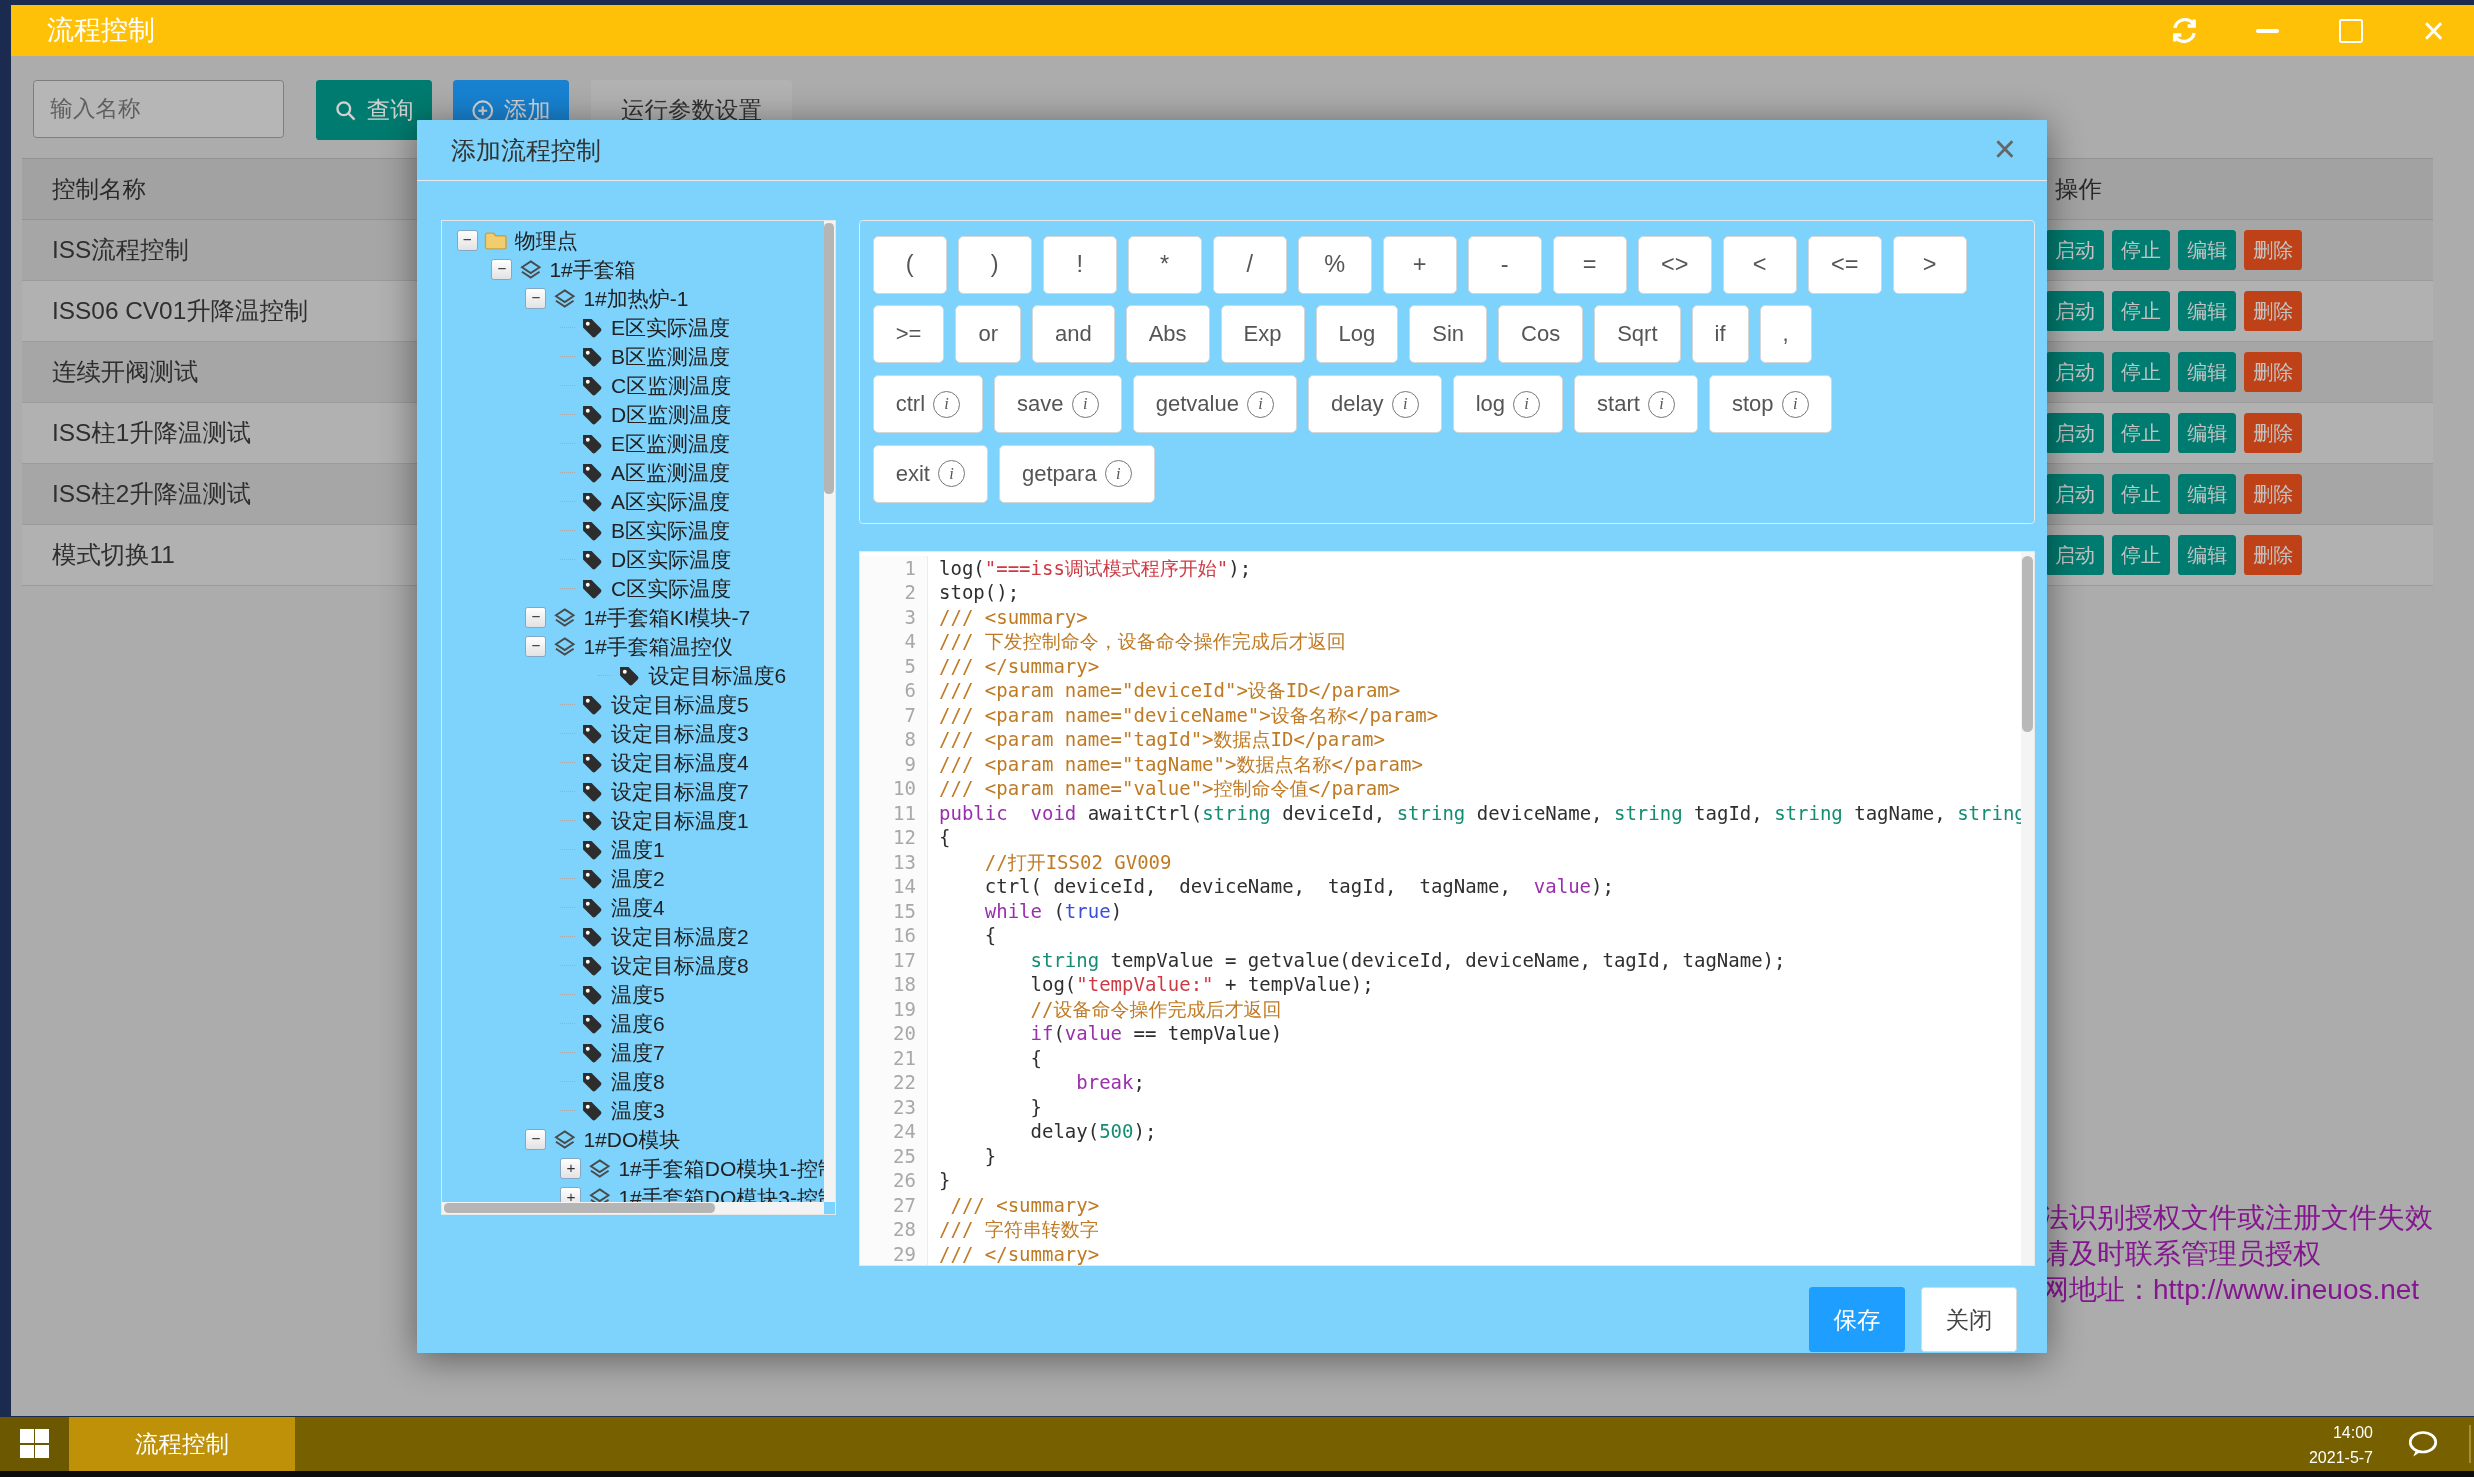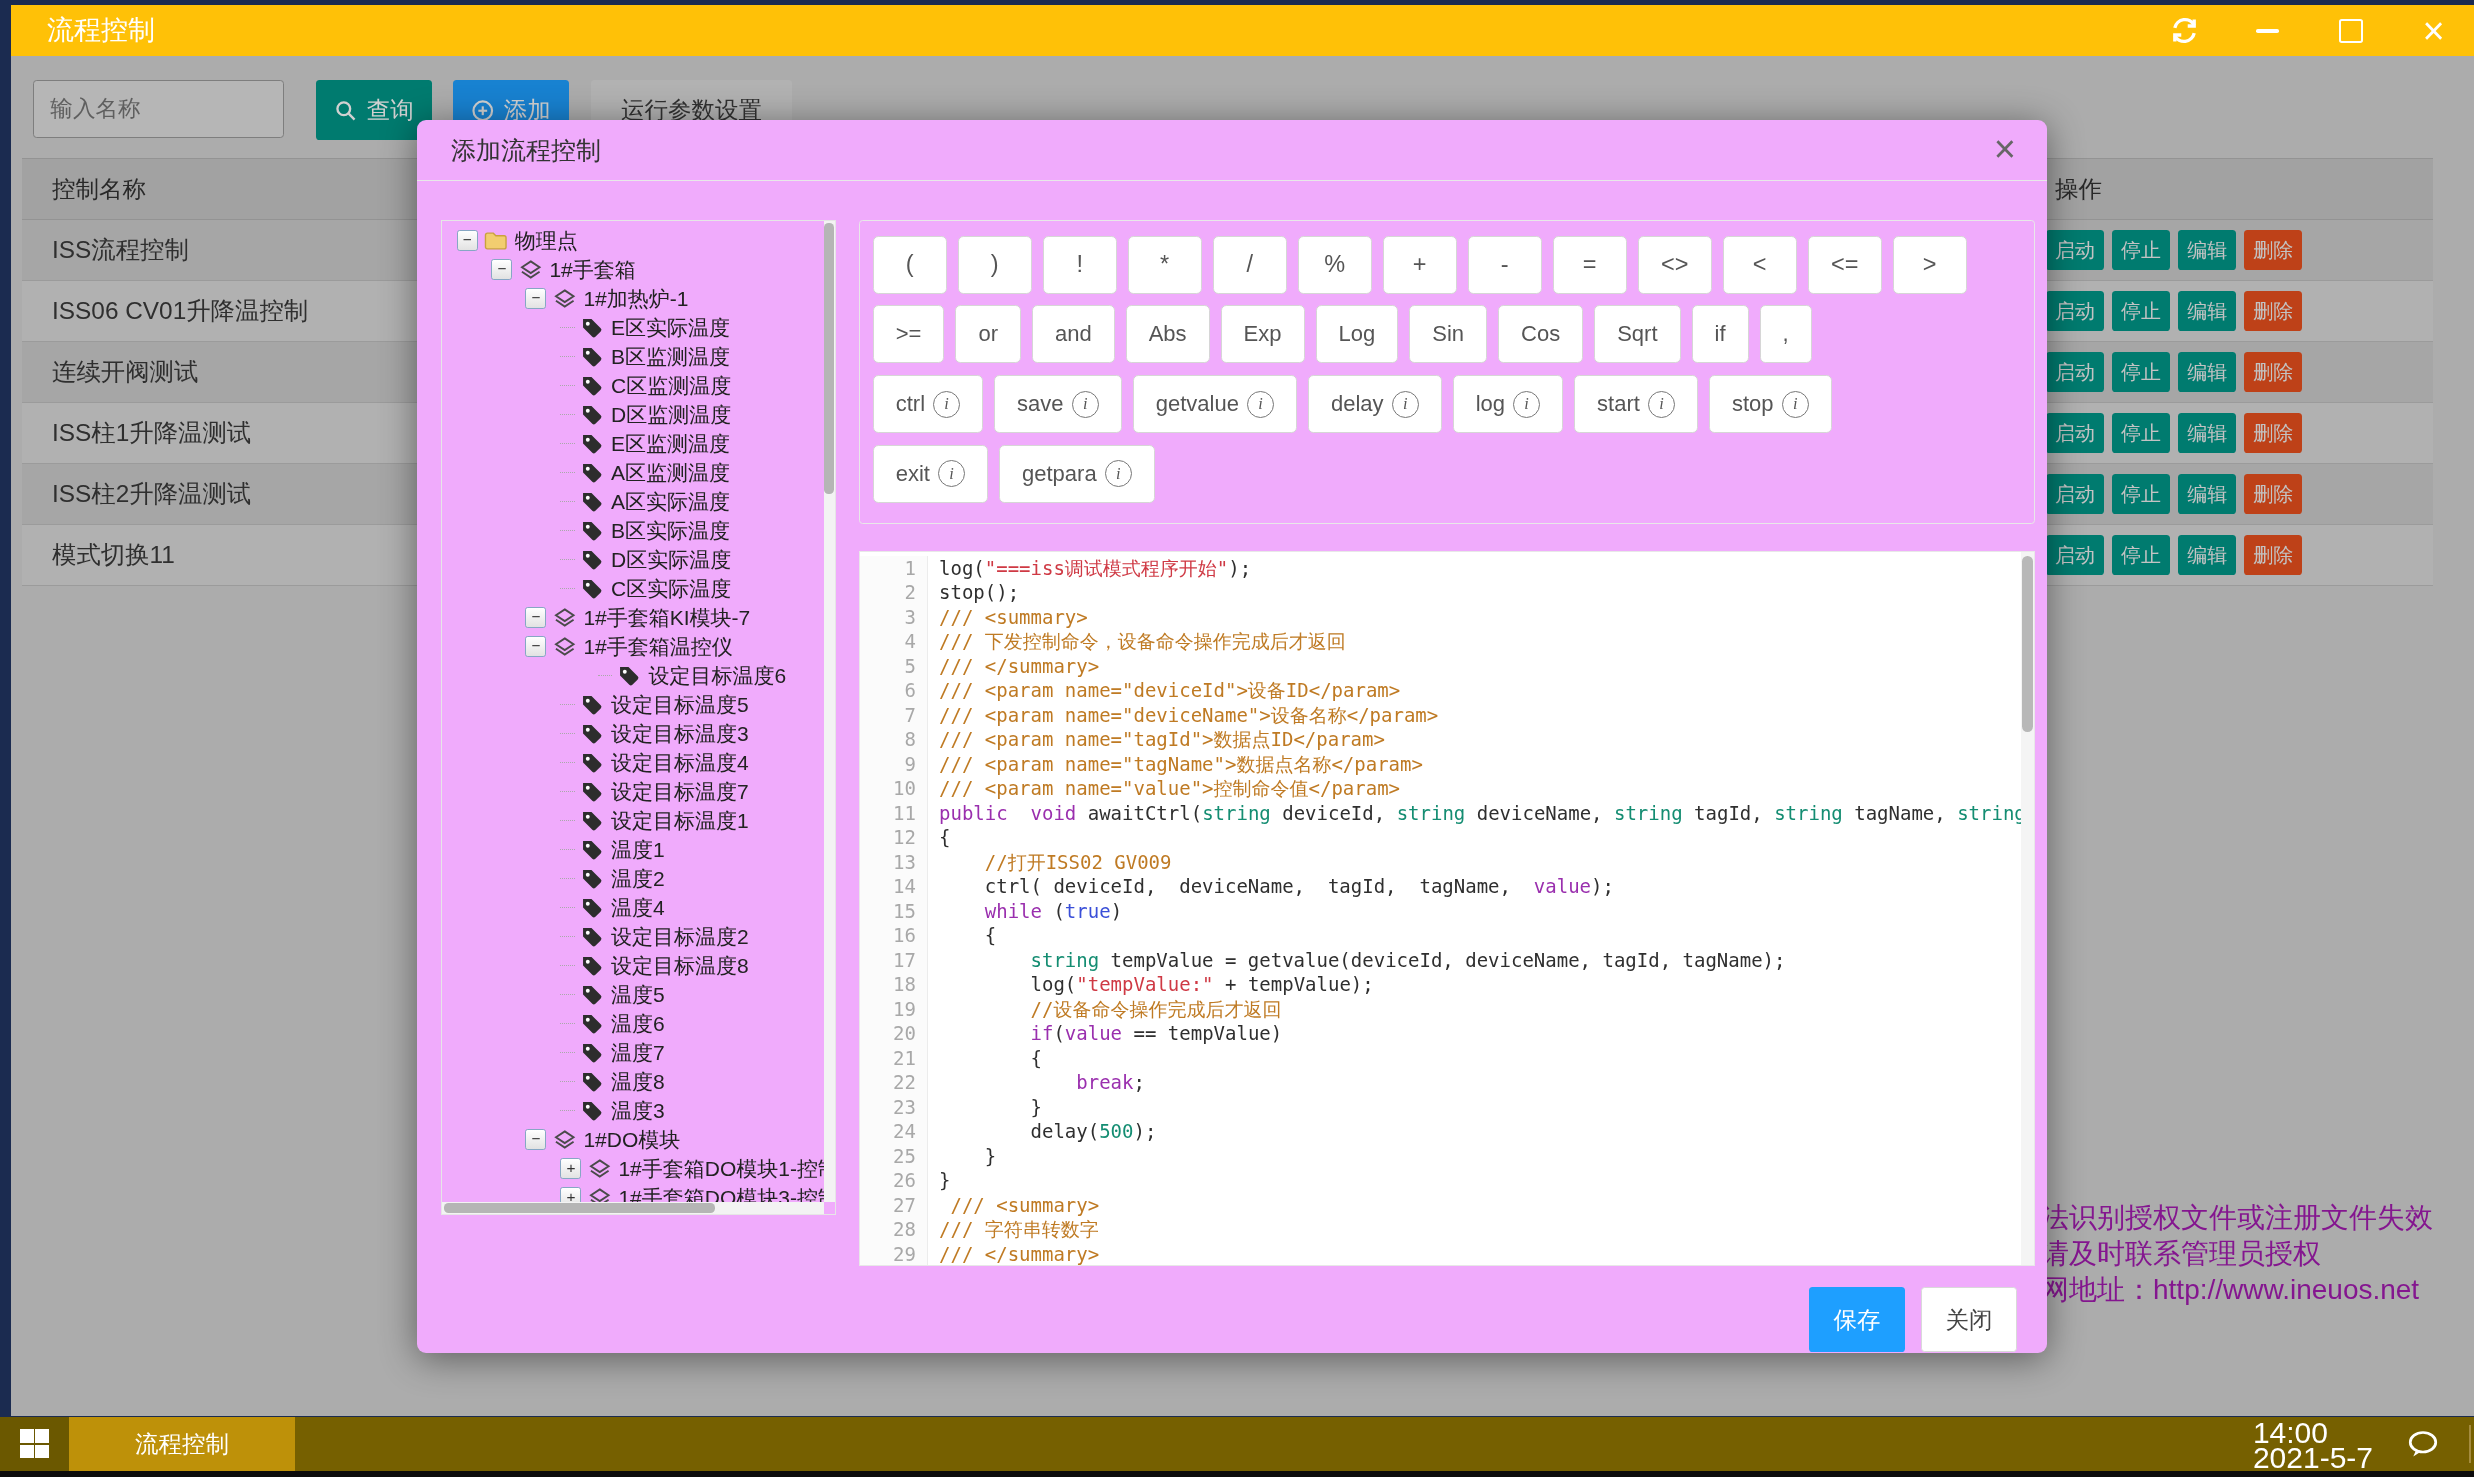--- a/index.html
+++ b/index.html
@@ -37,25 +37,25 @@
   
   .warning{position:absolute;right:42px;top:1144px;text-align:left;color:#a21caf;font-size:28px;line-height:36px;z-index:4;white-space:nowrap;}
   
   .taskbar{position:absolute;left:0;right:0;bottom:7.2px;height:54px;background:#766000;}
   .blackstrip{position:absolute;left:0;right:0;bottom:0;height:7.2px;background:#0c0c0c;}
   .startbtn{position:absolute;left:0;top:0;width:69px;height:54px;background:#6B5800;display:flex;align-items:center;justify-content:center;}
   .winlogo{width:29px;height:29px;display:grid;grid-template-columns:13.6px 13.6px;grid-template-rows:13.6px 13.6px;gap:1.8px;}
   .winlogo span{background:#fff;}
   .apptab{position:absolute;left:69px;top:0;width:226px;height:54px;background:#BE9109;color:#fff;font-size:23.5px;
        display:flex;align-items:center;justify-content:center;}
-  .clock{position:absolute;right:102px;top:2.7px;color:#fff;font-size:30px;line-height:25px;text-align:left;}
+  .clock{position:absolute;right:102px;top:2.7px;color:#fff;font-size:16px;line-height:25px;text-align:right;}
   .bubble{position:absolute;right:34px;top:11px;}
   .tb-divider{position:absolute;right:4.5px;top:8.1px;width:1.8px;height:38px;background:#a58c3f;}
   
-  .modal{position:absolute;left:417px;top:120px;width:1630px;height:1233px;background:#f0abfc;border-radius:9px;
+  .modal{position:absolute;left:417px;top:120px;width:1630px;height:1233px;background:#7dd3fc;border-radius:1px;
       z-index:10;box-shadow:0 5.4px 36px rgba(0,0,0,.45);}
   .mhead{position:absolute;left:0;top:0;right:0;height:60px;border-bottom:0.9px solid #e8e8e8;}
   .mtitle{position:absolute;left:34px;line-height:60px;font-size:25px;color:#333;}
   .mclose{position:absolute;right:31px;top:9px;font-size:38px;color:#666;cursor:pointer;line-height:40px;}
   
   .tree{position:absolute;left:24.4px;top:100px;width:395px;height:995px;border:0.9px solid #e6e6e6;box-sizing:border-box;overflow:hidden;}
   .treeinner{position:absolute;left:0;top:5.4px;right:11.8px;bottom:11.8px;overflow:hidden;padding-left:9px;}
   .ti{display:flex;align-items:center;height:29px;white-space:nowrap;cursor:pointer;}
   .tbox{flex:none;width:19px;height:19px;border:0.9px solid #86a7c4;border-radius:2.7px;background:linear-gradient(#fff,#e2e2e2);
       color:#333;font-size:15.4px;line-height:17px;text-align:center;margin-right:6.3px;}

